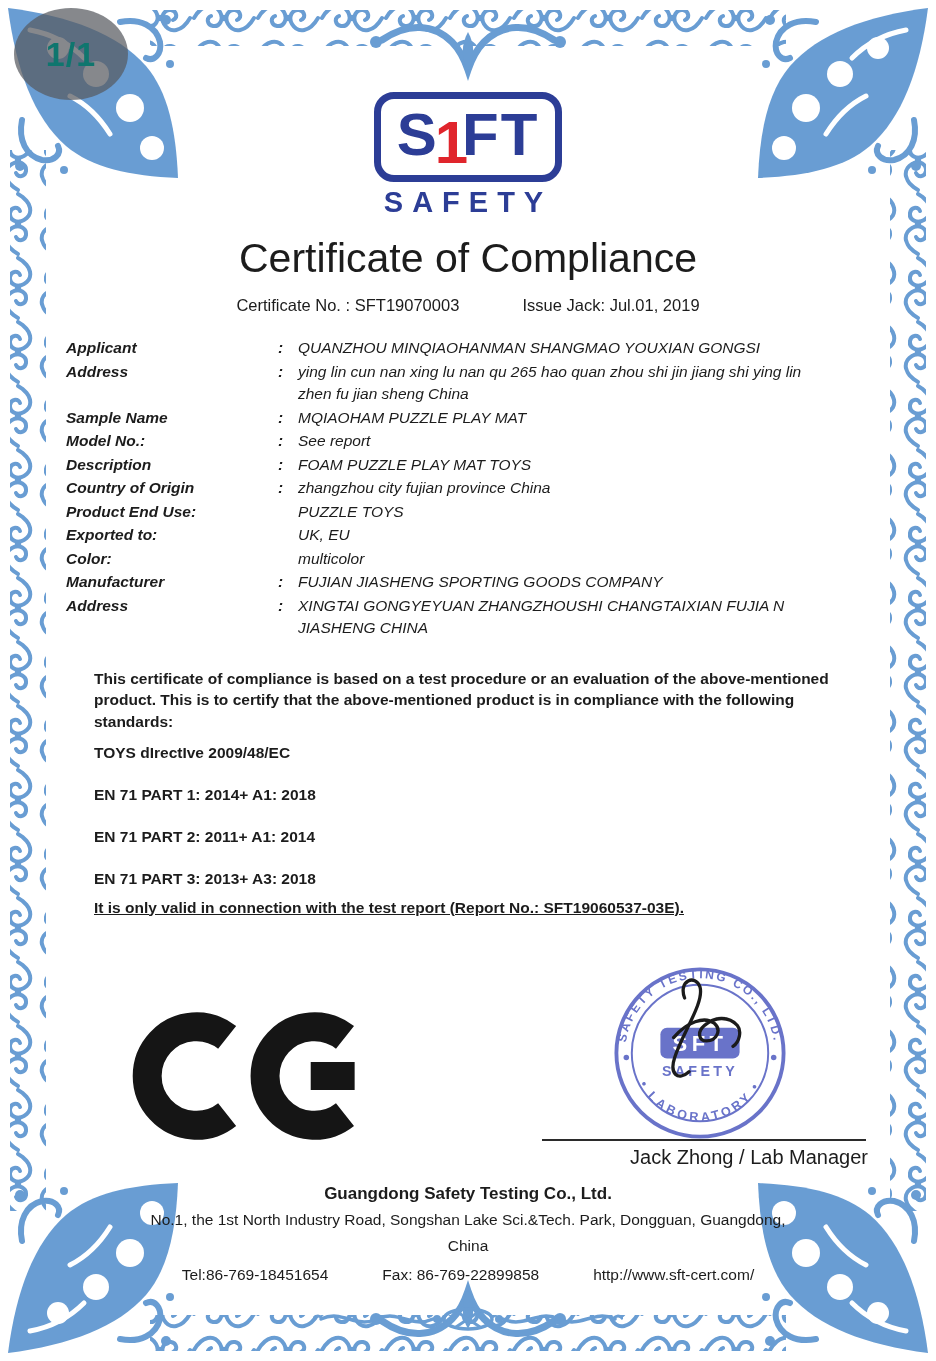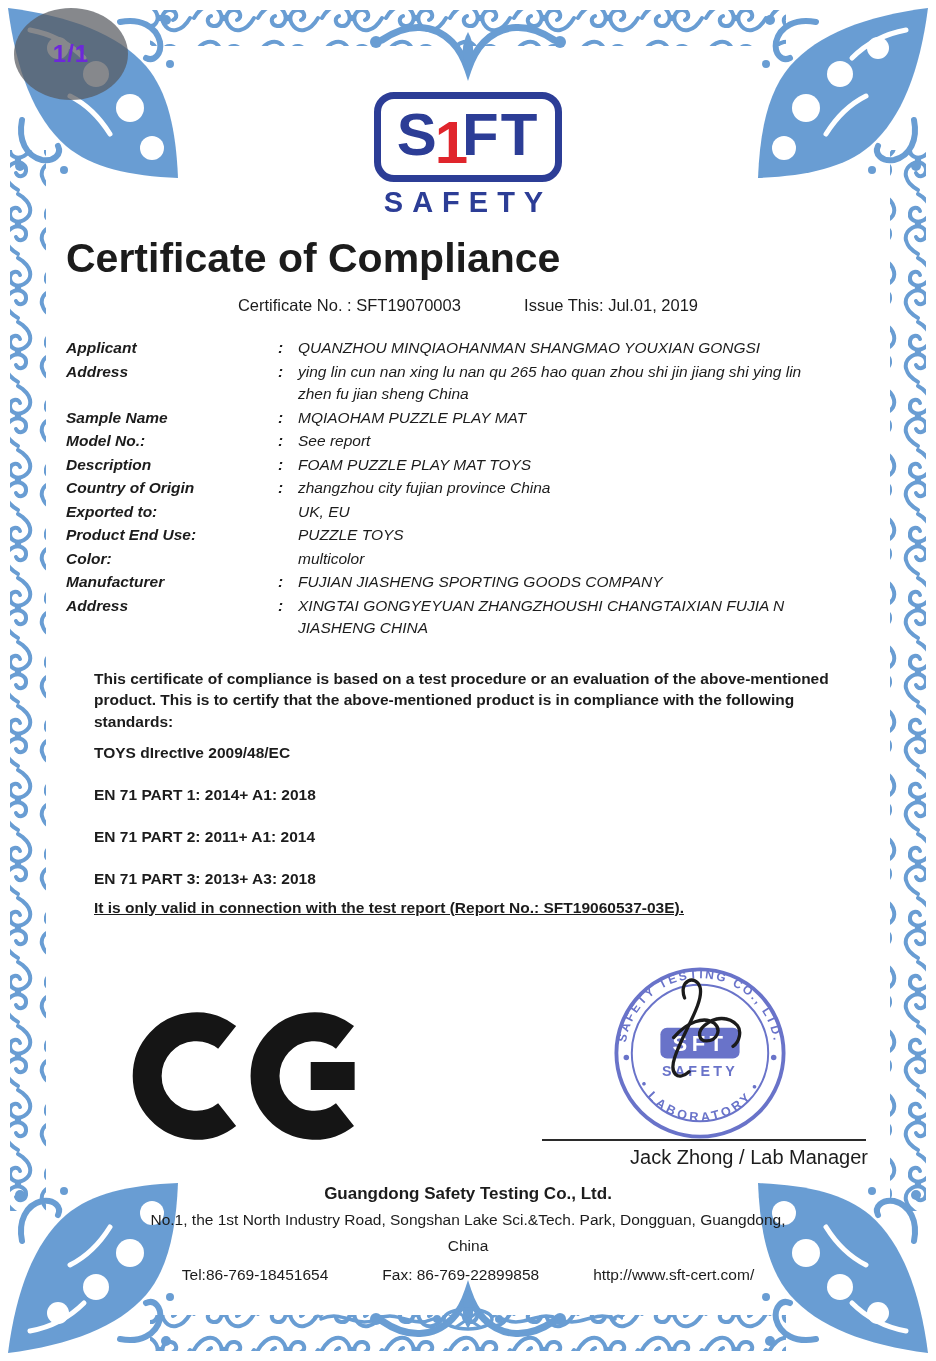--- a/index.html
+++ b/index.html
@@ -5,36 +5,36 @@
   html,body{margin:0;padding:0;background:#ffffff;}
   .page{
     position:relative;width:936px;height:1361px;background:#ffffff;
     font-family:"Liberation Sans", sans-serif;color:#1c1c1c;overflow:hidden;
   }
   .borderart{position:absolute;inset:0;z-index:1;}
   .badge{
     position:absolute;left:14px;top:8px;width:114px;height:92px;
     background:rgba(88,90,96,.72);border-radius:50%;
     display:flex;align-items:center;justify-content:center;
-    z-index:6;color:#6d28d9;font-size:24px;font-weight:600;letter-spacing:1px;
+    z-index:6;color:#0f766e;font-size:34px;font-weight:600;letter-spacing:1px;
   }
   .content{position:absolute;inset:0;padding:0 66px;z-index:3;}
 
   
   .logo-wrap{margin-top:92px;text-align:center;}
   .logo-box{display:inline-block;position:relative;border:7px solid #2c3d96;border-radius:20px;padding:0 16px;}
   .logo-line{display:flex;align-items:flex-start;justify-content:center;}
   .logo-line span{font-size:60px;font-weight:800;color:#2c3d96;line-height:72px;letter-spacing:2px;}
   .logo-line .logo-one{
     color:#e0252c;margin:12px -8px 0 -4px;position:relative;z-index:2;line-height:64px;
     text-shadow:2px 0 0 #fff,-2px 0 0 #fff;
   }
   .logo-sub{margin-top:4px;font-size:29px;font-weight:800;letter-spacing:9px;color:#2c3d96;}
 
-  .title{margin-top:16px;text-align:left;font-size:41px;font-weight:700;}
+  .title{margin-top:16px;text-align:center;font-size:41px;font-weight:400;}
 
   .certline{margin-top:14px;text-align:center;font-size:16.5px;}
   .certline .b{font-weight:400;text-align:right;}
   .certline .gap{display:inline-block;width:54px;}
 
   
   .inforows{margin-top:22px;font-style:italic;}
   .irow{display:flex;font-size:15.5px;line-height:22.5px;margin-bottom:1px;}
   .ilabel{width:212px;font-weight:700;flex:none;}
   .isep{width:20px;font-weight:700;flex:none;}
@@ -131,21 +131,21 @@
       <div class="logo-sub">SAFETY</div>
     </div>
 
     <div class="title">Certificate of Compliance</div>
 
     <div class="certline">
       <span class="b">Certificate No.</span>
       <span>:</span>
       <span>SFT19070003</span>
       <span class="gap"></span>
-      <span>Issue This:</span>
+      <span>Issue Jack:</span>
       <span>Jul.01, 2019</span>
     </div>
 
     <div class="inforows">
       <div class="irow">
         <div class="ilabel">Applicant</div>
         <div class="isep">:</div>
         <div class="ival">QUANZHOU MINQIAOHANMAN SHANGMAO YOUXIAN GONGSI</div>
       </div>
       <div class="irow">
@@ -165,30 +165,30 @@
       </div>
       <div class="irow">
         <div class="ilabel">Description</div>
         <div class="isep">:</div>
         <div class="ival">FOAM PUZZLE PLAY MAT TOYS</div>
       </div>
       <div class="irow">
         <div class="ilabel">Country of Origin</div>
         <div class="isep">:</div>
         <div class="ival">zhangzhou city fujian province China</div>
+      </div>
+      <div class="irow">
+        <div class="ilabel">Product End Use:</div>
+        <div class="isep"></div>
+        <div class="ival">PUZZLE TOYS</div>
       </div>
       <div class="irow">
         <div class="ilabel">Exported to:</div>
         <div class="isep"></div>
         <div class="ival">UK, EU</div>
-      </div>
-      <div class="irow">
-        <div class="ilabel">Product End Use:</div>
-        <div class="isep"></div>
-        <div class="ival">PUZZLE TOYS</div>
       </div>
       <div class="irow">
         <div class="ilabel">Color:</div>
         <div class="isep"></div>
         <div class="ival">multicolor</div>
       </div>
       <div class="irow">
         <div class="ilabel">Manufacturer</div>
         <div class="isep">:</div>
         <div class="ival">FUJIAN JIASHENG SPORTING GOODS COMPANY</div>

